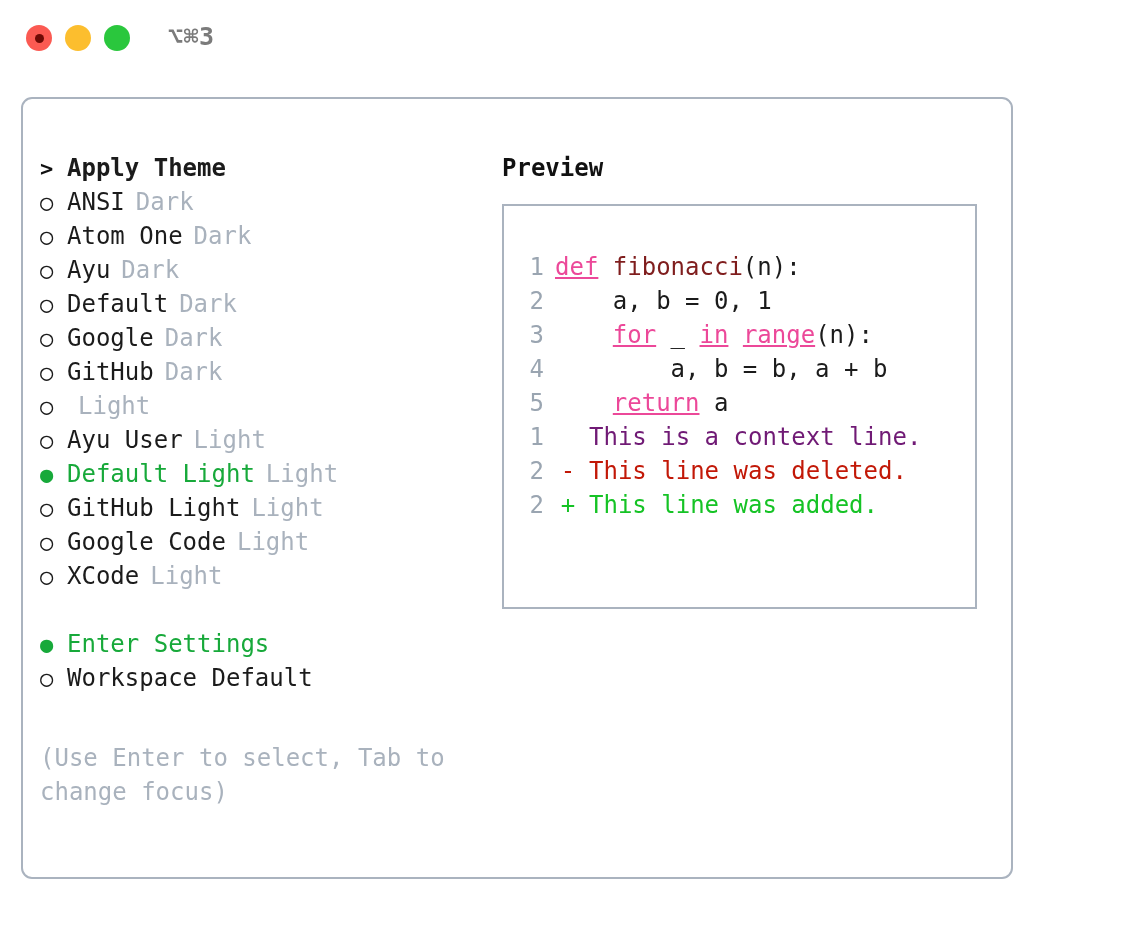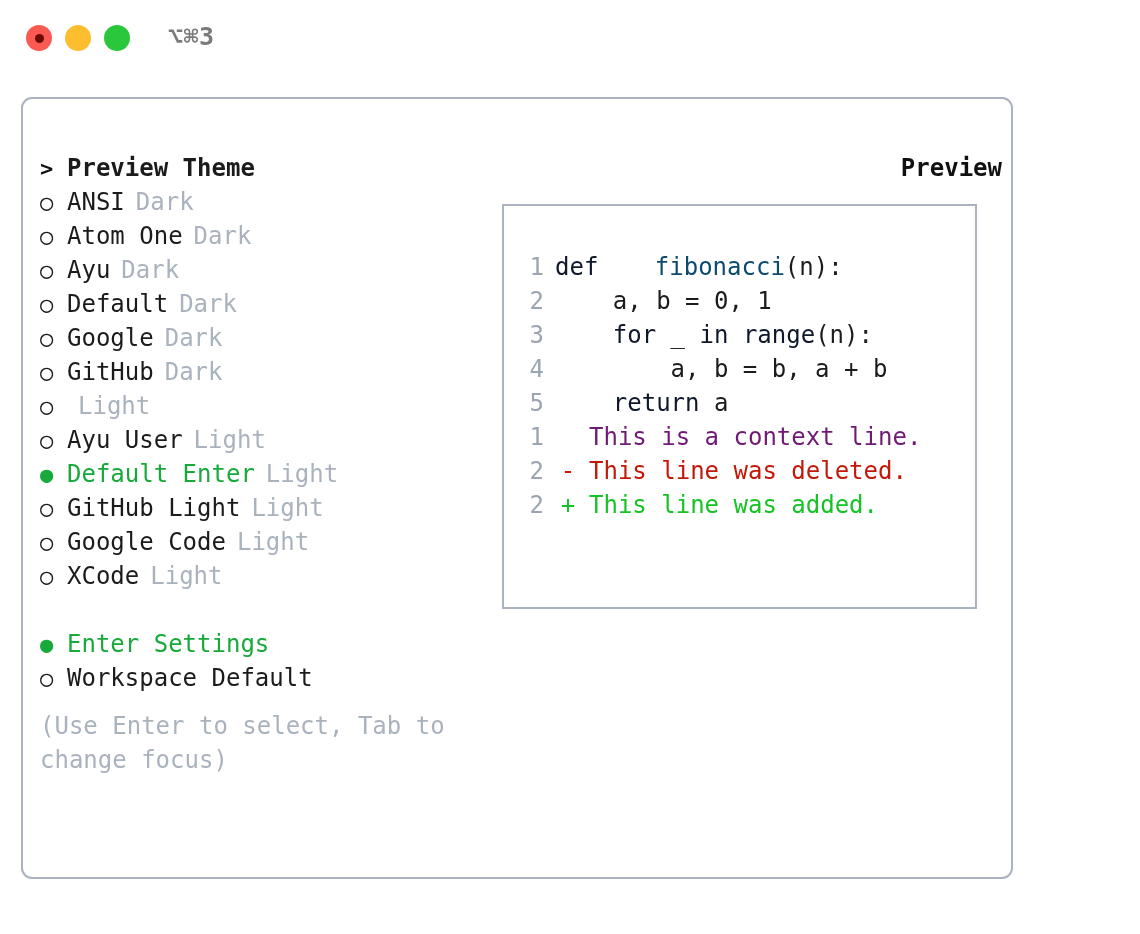--- a/index.html
+++ b/index.html
@@ -125,21 +125,21 @@
   .spacer { height: 34px; }
   .section-title {
     height: 34px;
     font-size: 24px;
     line-height: 34px;
     padding-left: 27px;
     color: #1b1b1b;
     white-space: pre;
   }
   .hint {
-    margin-top: 14px;
+    margin-top: 46px;
     font-size: 24px;
     line-height: 34px;
     color: #a9b2bd;
     width: 412px;
     white-space: pre-wrap;
     word-break: normal;
   }
 
   
   .right-col {
@@ -147,21 +147,20 @@
     left: 479px;
     top: 52px;
     width: 500px;
   }
   .preview-title {
     font-size: 24px;
     font-weight: bold;
     line-height: 34px;
     color: #111111;
     white-space: pre;
-    text-align: right;
   }
   .preview-box {
     margin-top: 19px;
     width: 475px;
     height: 405px;
     border: 2px solid #aab3bf;
     box-sizing: border-box;
     background: #ffffff;
     position: relative;
   }
@@ -175,22 +174,22 @@
   }
   .code-line { display: flex; white-space: pre; }
   .lineno {
     display: inline-block;
     width: 26px;
     flex: 0 0 26px;
     text-align: right;
     color: #9aa5b1;
   }
   .code-text { padding-left: 11px; color: #1b1b1b; }
-  .kw  { color: #0f172a; }
-  .fn  { color: #0c4a6e; margin-left: 42px; }
+  .kw  { color: #ec4899; text-decoration: underline; }
+  .fn  { color: #7f1d1d; }
   .pl  { color: #1b1b1b; }
 
   .diff {
     position: absolute;
     left: 14px;
     top: 214px;
     font-size: 24px;
     line-height: 34px;
     white-space: pre;
   }
@@ -220,33 +219,33 @@
     </div>
     <div class="shortcut">⌥⌘3</div>
   </div>
 
   <div class="panel">
     <div class="columns">
 
       <div class="left-col">
 
         <div class="row header-row">
-          <span class="marker">&gt;</span><span class="label">Preview Theme</span>
+          <span class="marker">&gt;</span><span class="label">Apply Theme</span>
         </div>
 
         <div id="theme-items">
             <div class="row"><span class="marker">○</span><span class="label">ANSI</span><span class="suffix">Dark</span></div>
             <div class="row"><span class="marker">○</span><span class="label">Atom One</span><span class="suffix">Dark</span></div>
             <div class="row"><span class="marker">○</span><span class="label">Ayu</span><span class="suffix">Dark</span></div>
             <div class="row"><span class="marker">○</span><span class="label">Default</span><span class="suffix">Dark</span></div>
             <div class="row"><span class="marker">○</span><span class="label">Google</span><span class="suffix">Dark</span></div>
             <div class="row"><span class="marker">○</span><span class="label">GitHub</span><span class="suffix">Dark</span></div>
             <div class="row"><span class="marker">○</span><span class="suffix">Light</span></div>
             <div class="row"><span class="marker">○</span><span class="label">Ayu User</span><span class="suffix">Light</span></div>
-            <div class="row selected"><span class="marker filled">●</span><span class="label">Default Enter</span><span class="suffix">Light</span></div>
+            <div class="row selected"><span class="marker filled">●</span><span class="label">Default Light</span><span class="suffix">Light</span></div>
             <div class="row"><span class="marker">○</span><span class="label">GitHub Light</span><span class="suffix">Light</span></div>
             <div class="row"><span class="marker">○</span><span class="label">Google Code</span><span class="suffix">Light</span></div>
             <div class="row"><span class="marker">○</span><span class="label">XCode</span><span class="suffix">Light</span></div>
           </div>
 
         <div class="spacer"></div>
 
 
         <div id="apply-items">
             <div class="row selected"><span class="marker filled">●</span><span class="label">Enter Settings</span></div>

